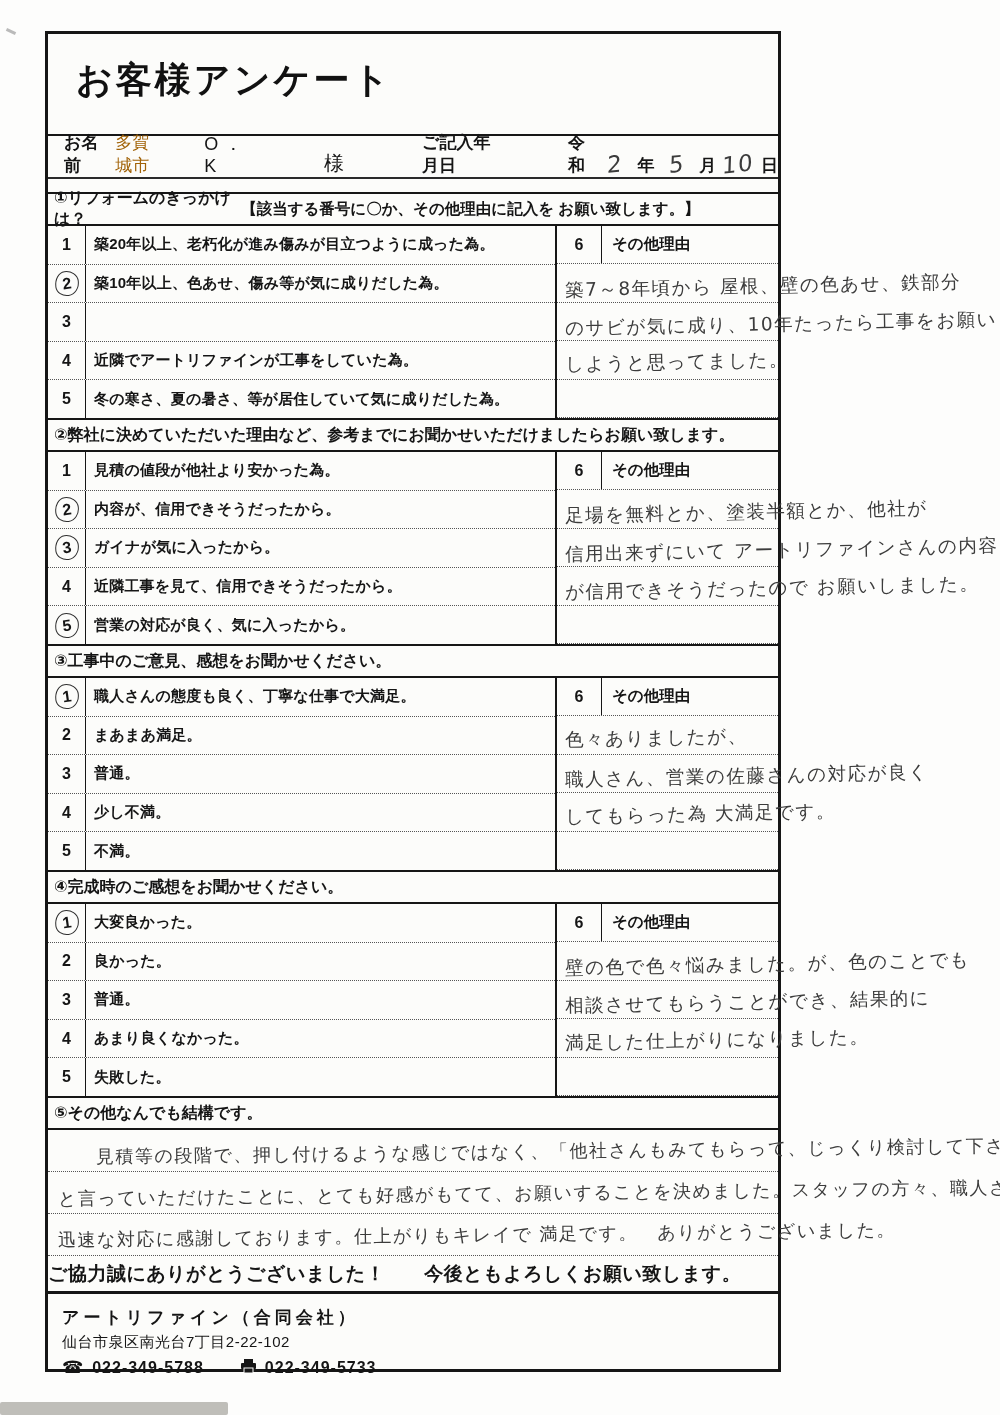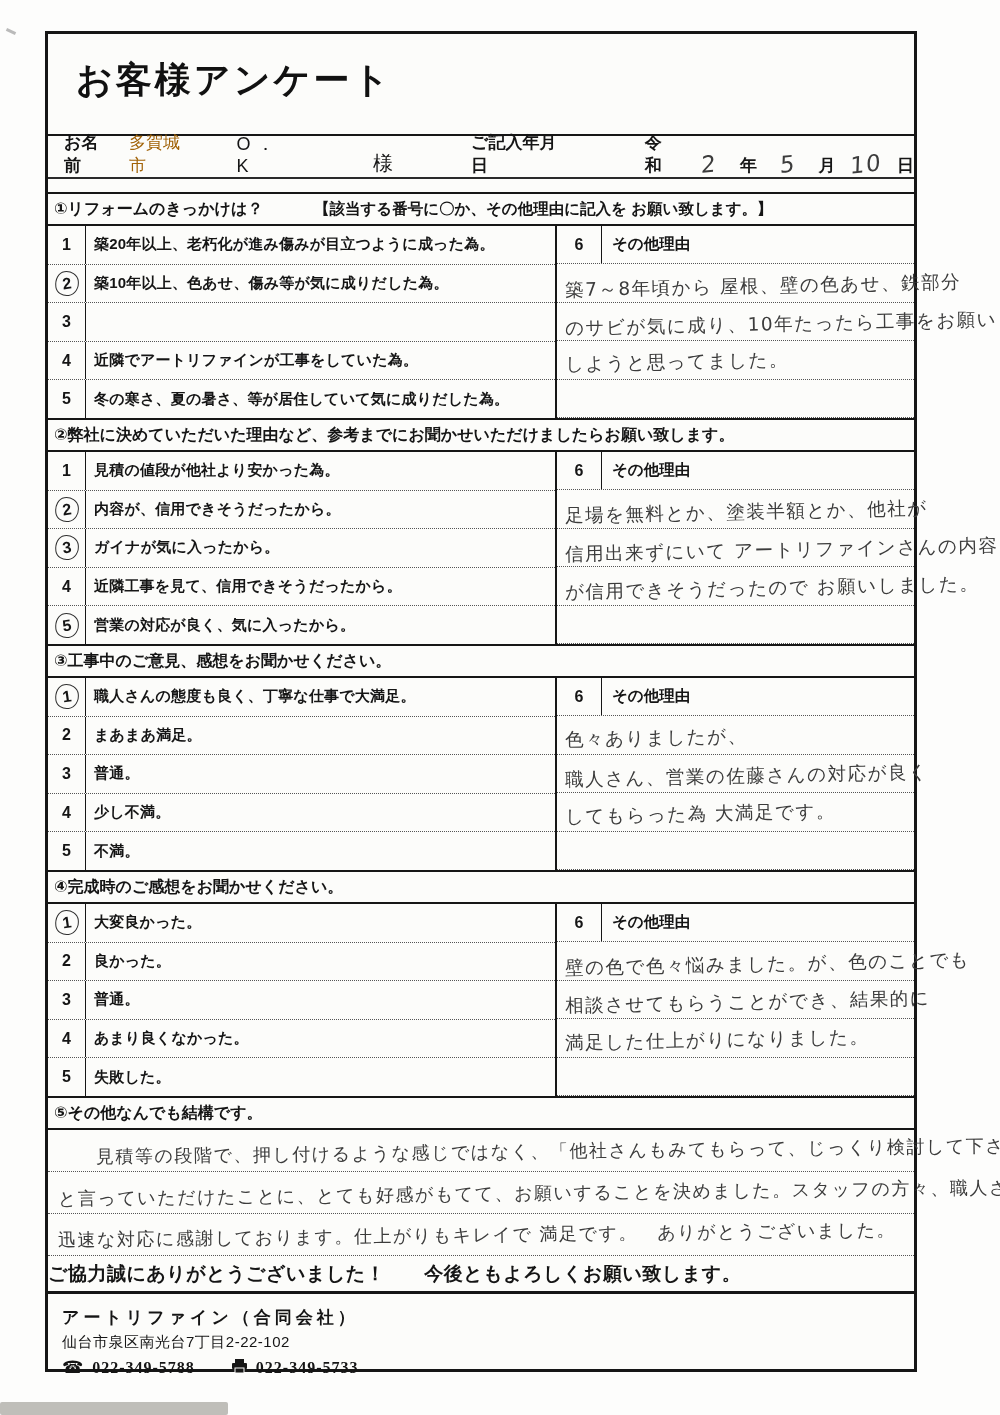--- a/index.html
+++ b/index.html
@@ -5,21 +5,21 @@
   * { margin:0; padding:0; box-sizing:border-box; }
   html,body { width:1000px; height:1415px; }
   body {
     background:#fdfdfc;
     font-family:"Liberation Sans","DejaVu Sans",sans-serif;
     color:#151515;
     position:relative;
     overflow:hidden;
   }
   .doc {
-    position:absolute; left:45px; top:31px; width:872px; height:1341px;
+    position:absolute; left:45px; top:31px; width:736px; height:1341px;
     border:3px solid #161616; background:#fcfcfa;
   }
   .b { font-weight:bold; }
 
   
   .title-block { height:100px; padding:22px 0 0 28px; }
   .title-block h1 {
     font-family:"Liberation Serif","DejaVu Serif",serif;
     font-size:36px; font-weight:bold; letter-spacing:3px; color:#111;
   }
@@ -110,21 +110,21 @@
     font-size:19px; font-weight:bold; letter-spacing:0.5px;text-align:right;
   }
 
   
   .company { padding:12px 8px 0 14px; }
   .co-name { font-size:17px; font-weight:bold; letter-spacing:4px; }
   .co-addr { font-size:15px; margin-top:4px; letter-spacing:0.5px; }
   .co-contact { margin-top:5px; font-size:16px; font-weight:bold; display:flex; align-items:center; gap:8px; letter-spacing:1px; }
   .phone-icon { font-size:17px; font-weight:normal; }
   .fax-icon { margin-left:28px; display:inline-block; }
-  .co-contact .tel-num, .co-contact .fax-num { font-family:Liberation Serif, serif; }
+  .co-contact .tel-num, .co-contact .fax-num { font-family:Liberation Sans, sans-serif; }
 
   
   .smudge {
     position:absolute; left:0; top:1402px; width:228px; height:13px;
     background:#aaa8a3; opacity:0.75; border-radius:2px;
   }
   .corner-mark { position:absolute; left:6px; top:30px; width:10px; height:3px; background:#777; opacity:.5; transform:rotate(25deg); }
 </style>
 </head>
 <body>

